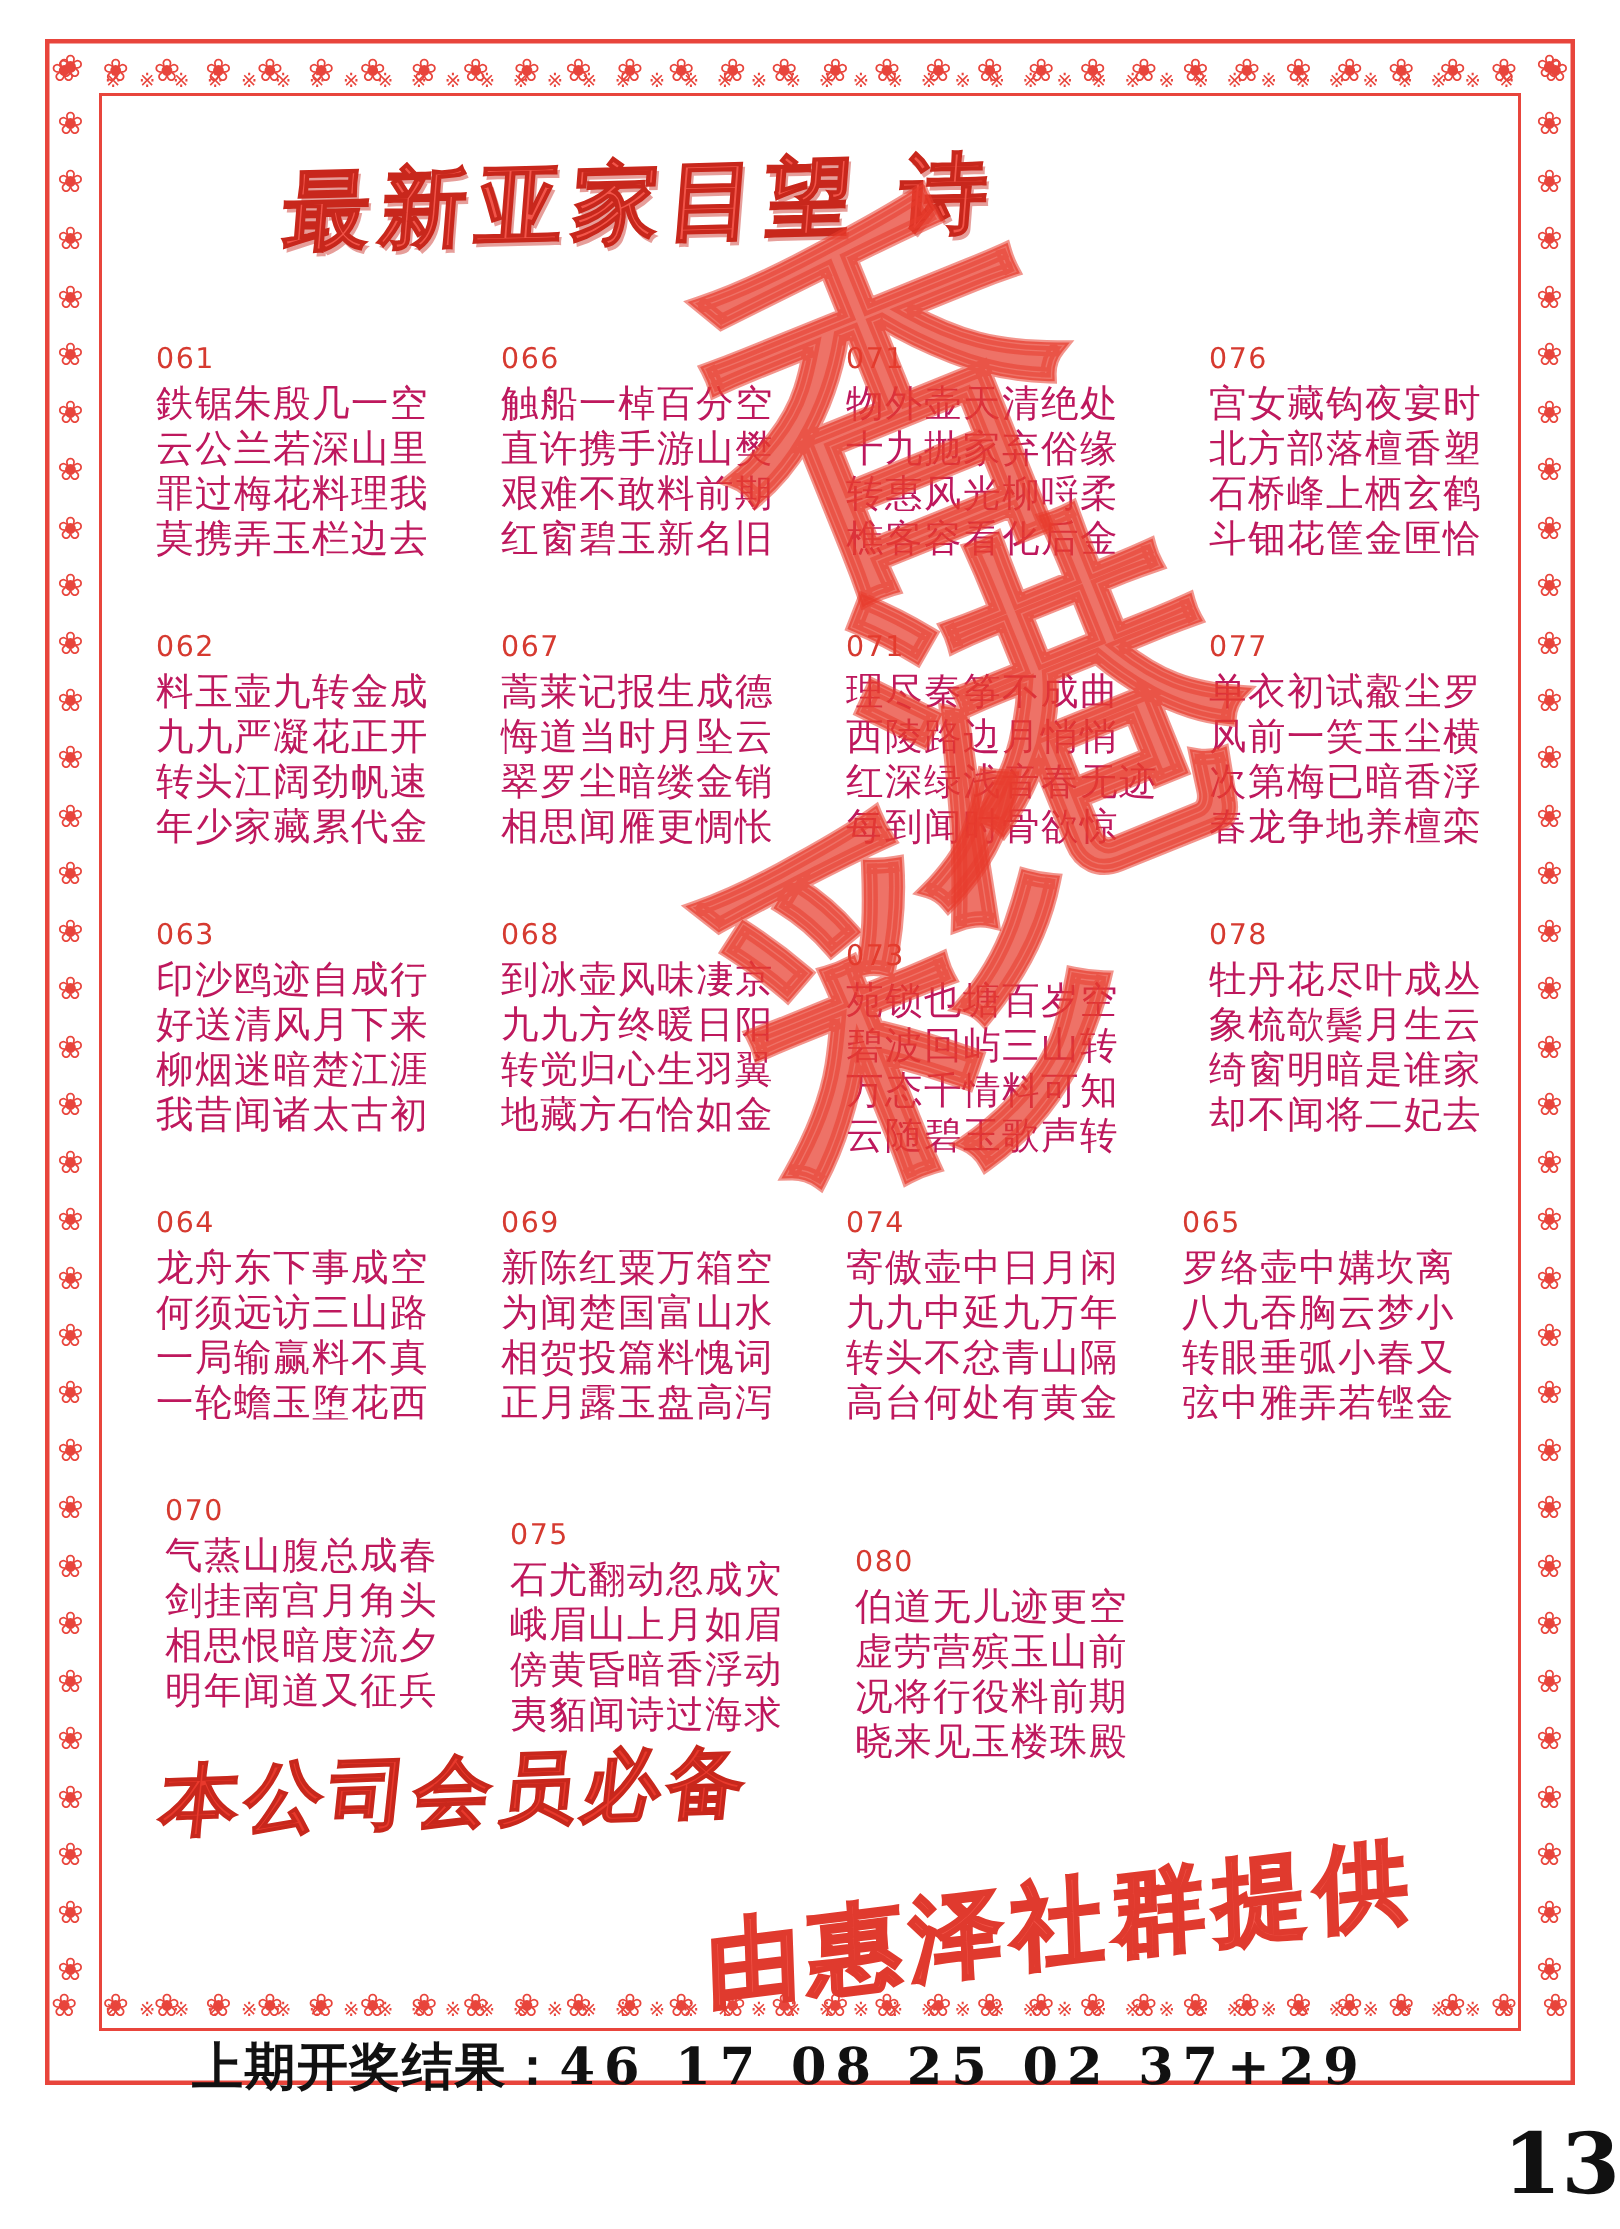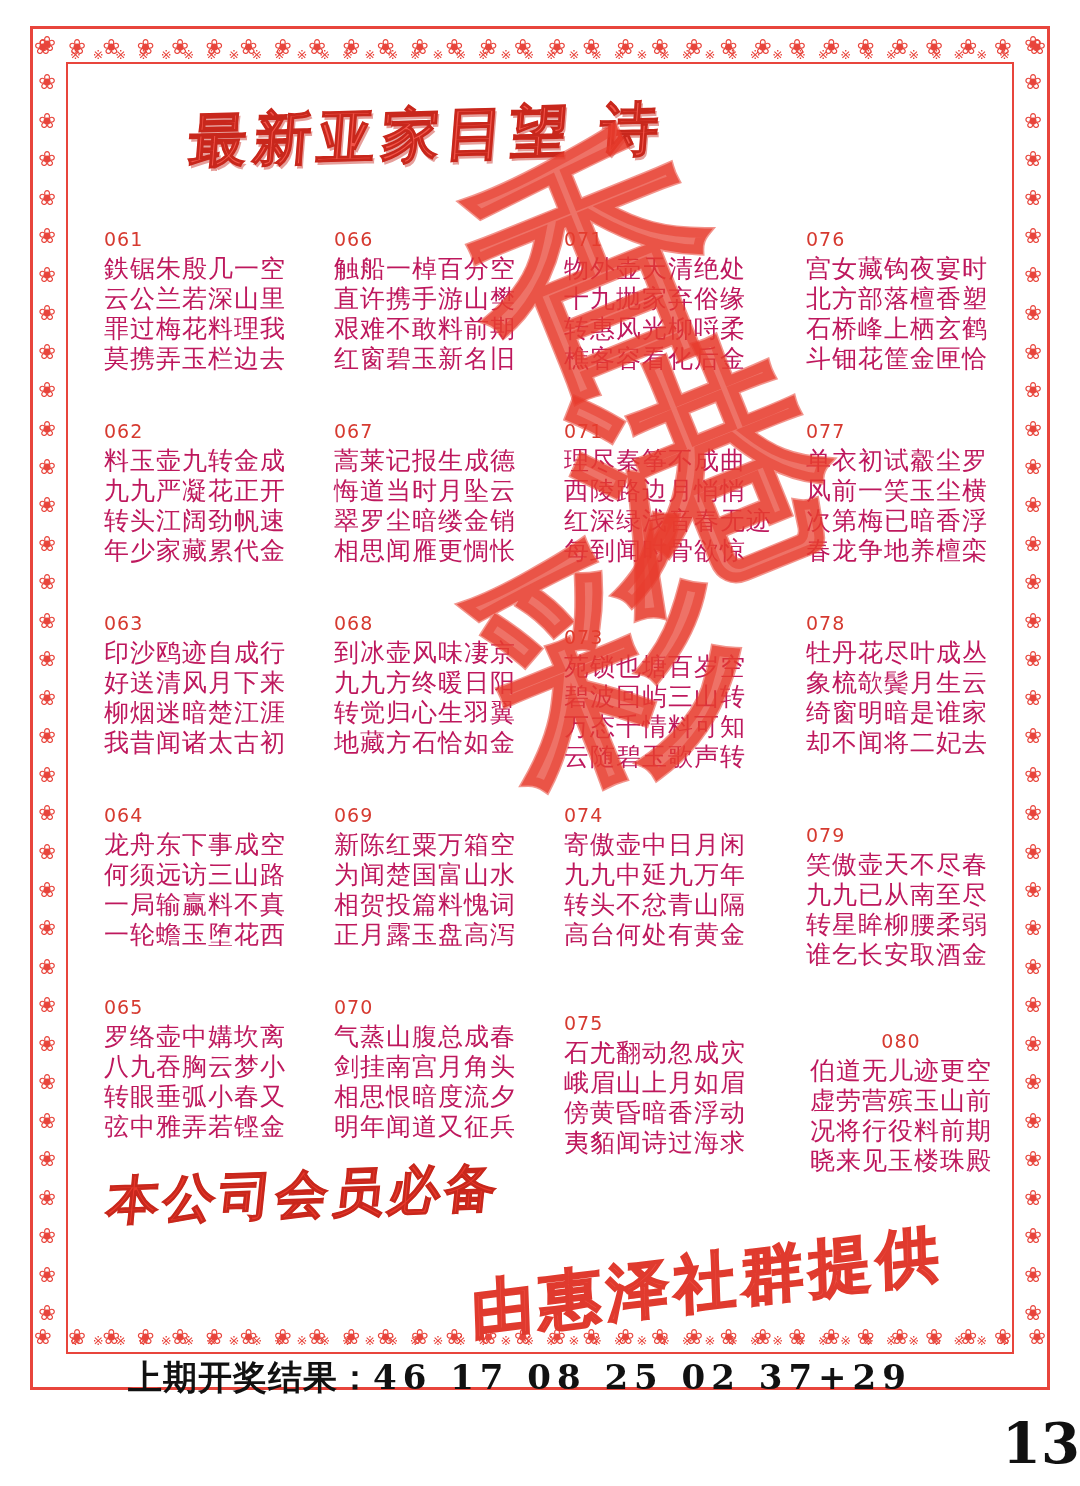--- a/index.html
+++ b/index.html
@@ -128,21 +128,21 @@
   }
   
   .cell.c1 { padding-left: 8px; }
   .cell.c2 { padding-left: 14px; }
   .cell.c3 { padding-left: 20px; }
   .cell.c4 { padding-left: 26px; }
   .row-2 .lines, .row-4 .lines { margin-top: 2px; }
   .cell.r3c3 { padding-top: 14px; }
   .cell.r4c4 { padding-top: 20px; }
   .cell.r5c3 { padding-top: 16px; }
-  .cell.r5c4 { padding-top: 34px; text-align: center; }
+  .cell.r5c4 { padding-top: 34px; }
 
   
   .watermark {
     position: absolute;
     left: 430px;
     top: 130px;
     width: 520px;
     height: 700px;
     pointer-events: none;
     z-index: 5;
@@ -575,29 +575,20 @@
       </div>
       <div class="cell c3 row-4 r4c3">
         <div class="num">074</div>
         <div class="lines">
           <div>寄傲壶中日月闲</div>
           <div>九九中延九万年</div>
           <div>转头不忿青山隔</div>
           <div>高台何处有黄金</div>
         </div>
       </div>
-      <div class="cell c4 row-4 r4c4">
-        <div class="num">079</div>
-        <div class="lines">
-          <div>笑傲壶天不尽春</div>
-          <div>九九已从南至尽</div>
-          <div>转星眸柳腰柔弱</div>
-          <div>谁乞长安取酒金</div>
-        </div>
-      </div>
       <div class="cell c1 row-5 r5c1">
         <div class="num">065</div>
         <div class="lines">
           <div>罗络壶中媾坎离</div>
           <div>八九吞胸云梦小</div>
           <div>转眼垂弧小春又</div>
           <div>弦中雅弄若铿金</div>
         </div>
       </div>
       <div class="cell c2 row-5 r5c2">

